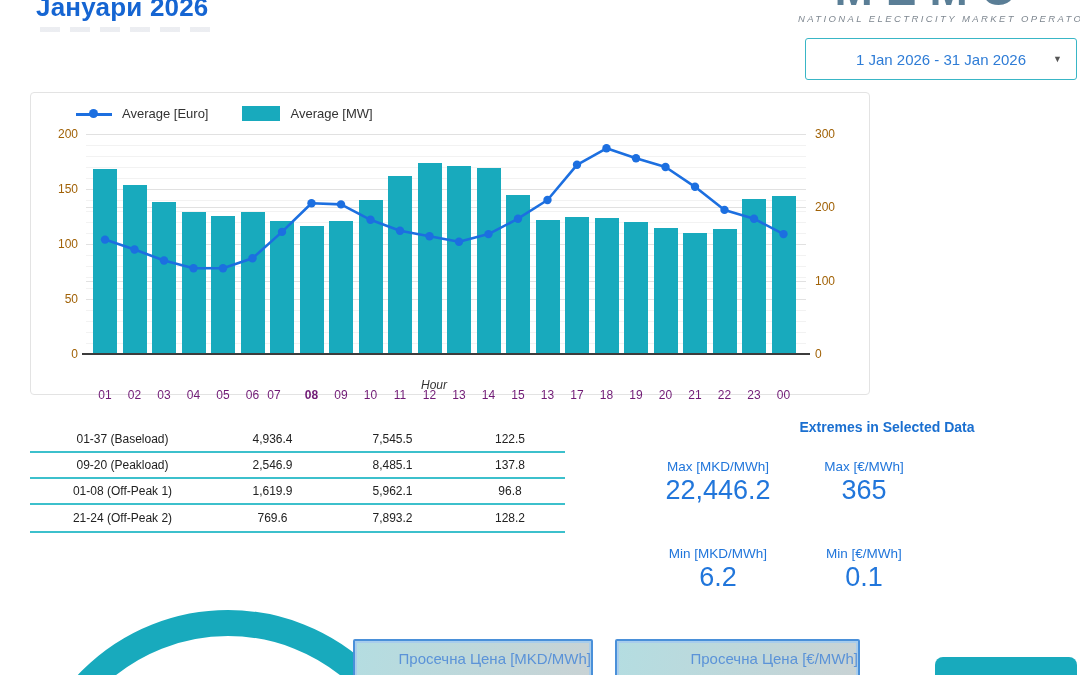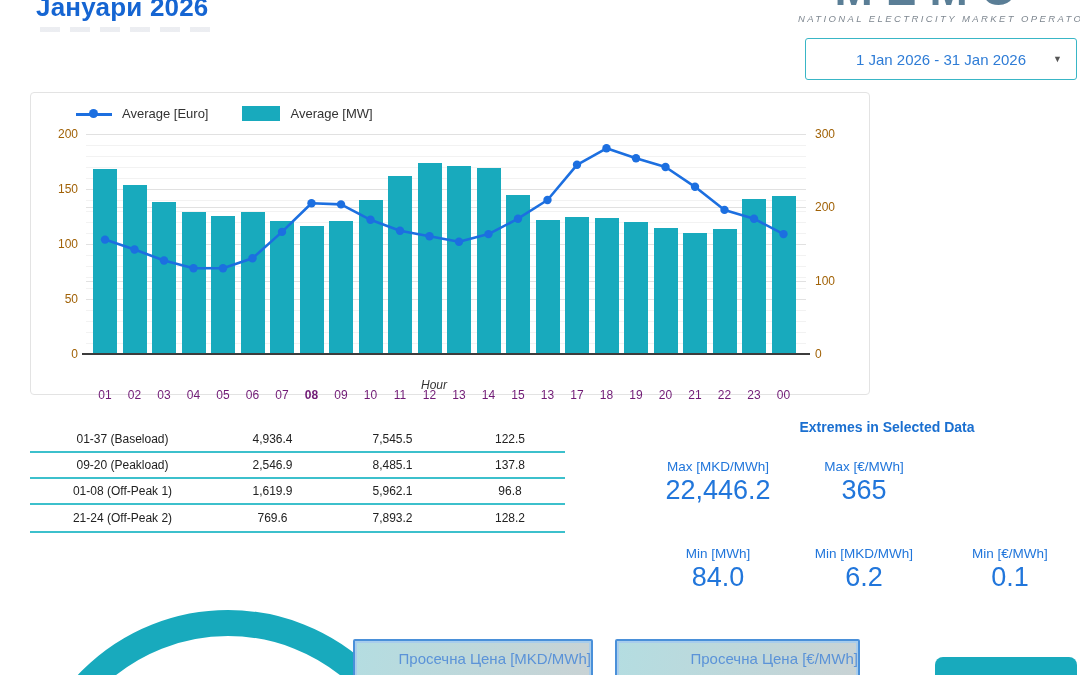--- a/index.html
+++ b/index.html
@@ -197,21 +197,21 @@
       <div class="tick right" style="top: 213px;">0</div>
       <div class="tick right" style="top: 139.667px;">100</div>
       <div class="tick right" style="top: 66.3333px;">200</div>
       <div class="tick right" style="top: -7px;">300</div>
       <div class="xlab" style="left: 5px;">01</div>
       <div class="xlab" style="left: 34.5px;">02</div>
       <div class="xlab" style="left: 64px;">03</div>
       <div class="xlab" style="left: 93.5px;">04</div>
       <div class="xlab" style="left: 123px;">05</div>
       <div class="xlab" style="left: 152.5px;">06</div>
-      <div class="xlab" style="left: 182px; text-align: center;">07</div>
+      <div class="xlab" style="left: 174px; text-align: center;">07</div>
       <div class="xlab" style="left: 211.5px; font-weight: bold;">08</div>
       <div class="xlab" style="left: 241px;">09</div>
       <div class="xlab" style="left: 270.5px;">10</div>
       <div class="xlab" style="left: 300px;">11</div>
       <div class="xlab" style="left: 329.5px;">12</div>
       <div class="xlab" style="left: 359px;">13</div>
       <div class="xlab" style="left: 388.5px;">14</div>
       <div class="xlab" style="left: 418px;">15</div>
       <div class="xlab" style="left: 447.5px;">13</div>
       <div class="xlab" style="left: 477px;">17</div>
@@ -262,24 +262,20 @@
         <div class="ext-label">Max [MKD/MWh]</div>
         <div class="ext-value">22,446.2</div>
       </div>
       <div class="ext-cell">
         <div class="ext-label">Max [€/MWh]</div>
         <div class="ext-value">365</div>
       </div>
     </div>
   <div class="ext-grid min-grid">
       <div class="ext-cell">
-        <div class="ext-label">Min [MWh]</div>
-        <div class="ext-value">84.0</div>
-      </div>
-      <div class="ext-cell">
         <div class="ext-label">Min [MKD/MWh]</div>
         <div class="ext-value">6.2</div>
       </div>
       <div class="ext-cell">
         <div class="ext-label">Min [€/MWh]</div>
         <div class="ext-value">0.1</div>
       </div>
     </div>
 </div>
 

